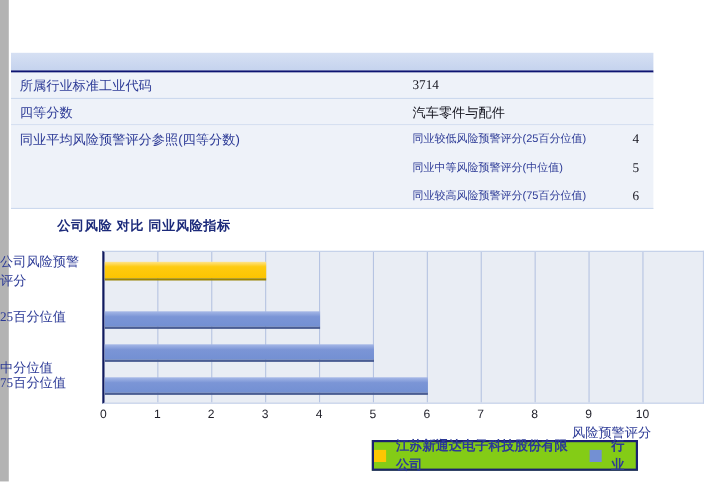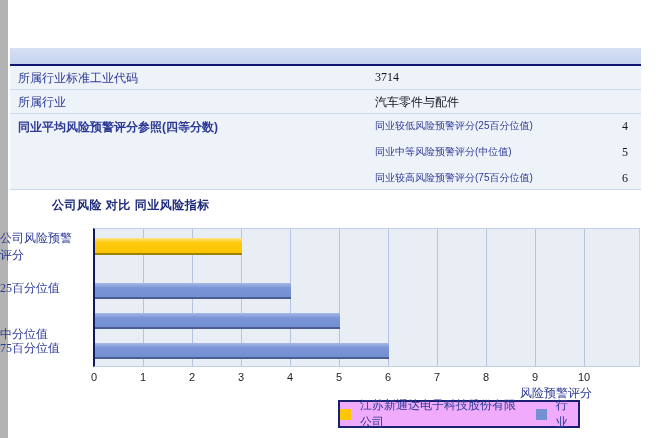--- a/index.html
+++ b/index.html
@@ -5,28 +5,28 @@
   html,body { margin:0; padding:0; background:#fff; }
   .screen { position:relative; width:661px; height:438px; background:#ffffff;
             font-family:"Liberation Sans","DejaVu Sans",sans-serif; overflow:hidden; }
   .left-strip { position:absolute; left:0; top:0; width:8px; height:438px; background:#b3b3b3; }
 
   .sec-title { position:absolute; left:11px; font-size:12px; font-weight:bold; color:#1c2a7a; letter-spacing:0.5px; }
   #title1 { top:11px; }
   #title2 { top:197px;margin-left:41px; }
 
   
-  .table { position:absolute; left:10px; top:48px; width:631px; }
+  .table { position:absolute; left:10px; top:48px; width:584px; }
   .thead { height:16px; background:linear-gradient(#d6e0f3,#c5d3ee); border-bottom:2px solid #0d1472; }
   .trow  { position:relative; background:#eef2f9; border-bottom:1px solid #ccd9ee; height:23px; }
   .trow .lbl { position:absolute; left:8px; top:4px; font-size:12px; color:#2c3a96; }
   .trow .val { position:absolute; left:365px; top:4px; font-size:12px; color:#15151f;
                font-family:"Liberation Serif",serif; }
   .tgroup { position:relative; background:#eef2f9; border-bottom:1px solid #ccd9ee; height:75px; }
-  .tgroup .lbl { position:absolute; left:8px; top:5px; font-size:12px; color:#2c3a96;font-weight:bold; }
+  .tgroup .lbl { position:absolute; left:8px; top:5px; font-size:12px; color:#2c3a96; }
   .subrow { position:absolute; left:365px; right:13px; height:22px; }
   .sub-lbl { position:absolute; left:0; top:0; font-size:10px; color:#2c3a96; }
   .sub-val { position:absolute; right:0; top:0; font-size:12px; color:#15151f;
              font-family:"Liberation Serif",serif; }
 
   
   .chart { position:absolute; left:0; top:220px; width:661px; height:218px; }
   .plot  { position:absolute; left:93px; top:8px; width:547px; height:139px; background:#e9edf4;
            border:1px solid #c2cfe8; border-left:2px solid #101a5e; box-sizing:border-box; overflow:hidden; }
   .gridline { position:absolute; top:0; bottom:0; width:1px; background:#b6c4e2; }
@@ -34,42 +34,42 @@
   .bar-yellow { background:linear-gradient(to bottom,#ffe48a 0%,#fecb10 30%,#fcc400 100%);
                 border-bottom:2px solid #9a8300; }
   .bar-blue   { background:linear-gradient(to bottom,#a6b8e7 0%,#7b95d6 35%,#7390d3 100%);
                 border-bottom:2px solid #4a5d93; }
   .cat-label { position:absolute; left:0; width:86px; text-align:left; font-size:12px; color:#2c3a96;
                white-space:pre-line; line-height:17px;font-family:Liberation Serif, serif; }
   .ticks { position:absolute; left:93px; top:151px; width:560px; height:14px; }
   .tick  { position:absolute; transform:translateX(-50%); font-size:11px; color:#1e1e28; }
   .xlabel { position:absolute; left:93px; top:165px; width:499px; text-align:right;
             font-size:12px; color:#2c3a96; }
-  .legend { position:absolute; left:338px; top:180px; width:238px; height:24px; background:#f0abfc;
+  .legend { position:absolute; left:338px; top:180px; width:238px; height:24px; background:#84cc16;
             border:2px solid #1b2170; display:flex; align-items:center; justify-content:flex-start;
-            gap:9px; font-size:12px; color:#2c3a96; }
+            gap:9px; font-size:12px; color:#2c3a96;font-weight:bold; }
   .swatch { width:11px; height:11px; flex:0 0 auto; }
 </style>
 </head>
 <body>
 
 <div class="screen">
   <div class="left-strip"></div>
 
 
   <div class="table">
     <div class="thead"></div>
 
     <div class="trow">
       <span class="lbl">所属行业标准工业代码</span>
       <span class="val">3714</span>
     </div>
 
     <div class="trow">
-      <span class="lbl">所属行业</span>
+      <span class="lbl">四等分数</span>
       <span class="val">汽车零件与配件</span>
     </div>
 
     <div class="tgroup">
       <span class="lbl">同业平均风险预警评分参照(四等分数)</span>
       <div class="subrow" style="top:5px">
         <span class="sub-lbl">同业较低风险预警评分(25百分位值)</span>
         <span class="sub-val">4</span>
       </div>
       <div class="subrow" style="top:31px">

